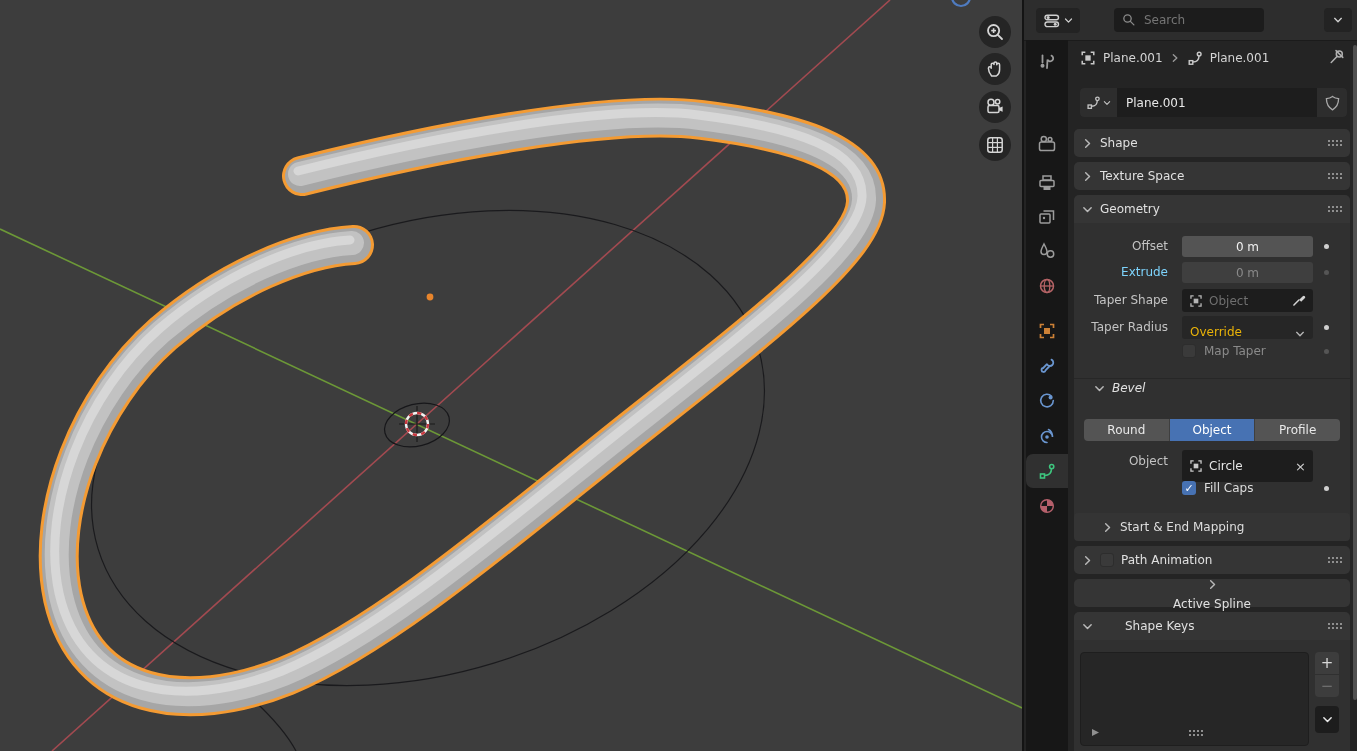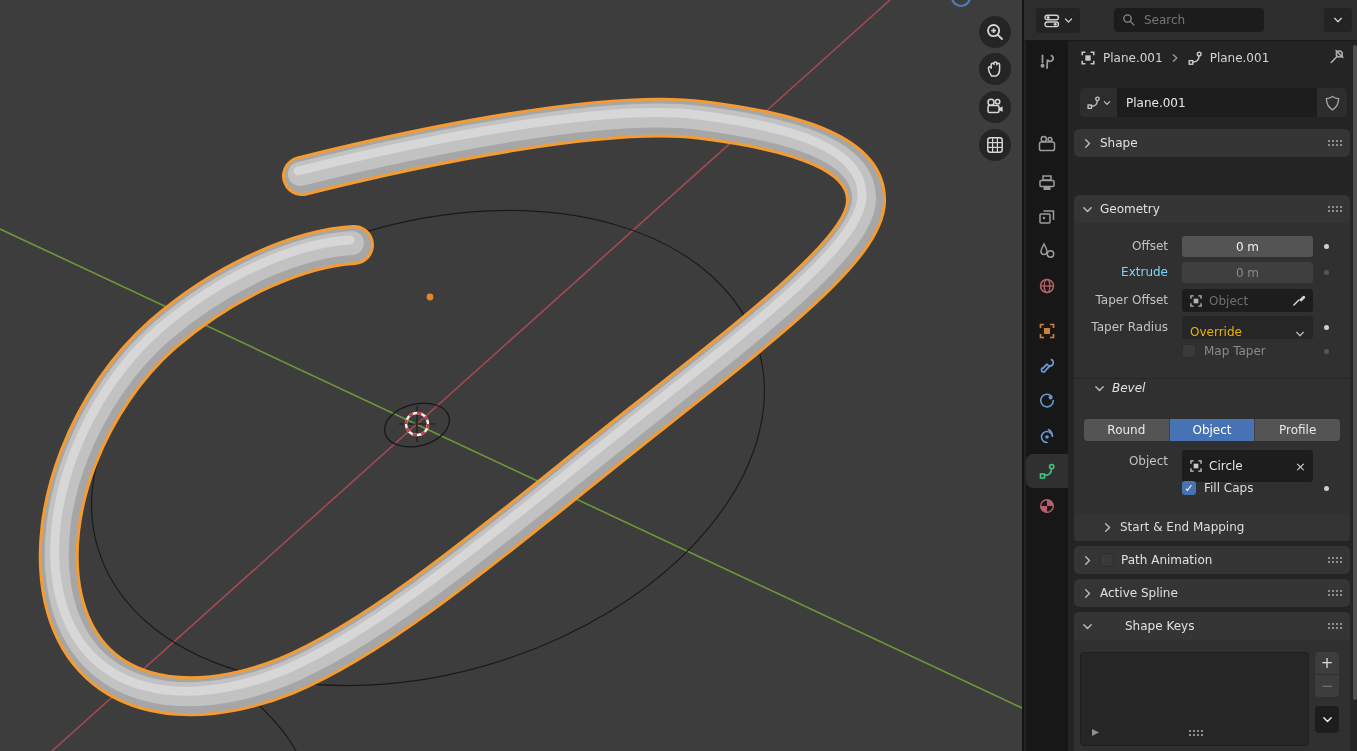--- a/index.html
+++ b/index.html
@@ -313,20 +313,29 @@
     <div class="phead" style="top:129px;">
       <span class="chev">
           <svg width="11" height="11" viewBox="0 0 12 12">
             <use href="#s-chev-r"></use>
           </svg>
         </span>
       <span>Shape</span>
       <span class="grip"></span>
     </div>
 
+    <div class="phead" style="top:162px;">
+      <span class="chev">
+          <svg width="11" height="11" viewBox="0 0 12 12">
+            <use href="#s-chev-r"></use>
+          </svg>
+        </span>
+      <span>Texture Space</span>
+      <span class="grip"></span>
+    </div>
 
     <div class="phead open" style="top:195px;">
       <span class="chev">
           <svg width="11" height="11" viewBox="0 0 12 12">
             <use href="#s-chev-d"></use>
           </svg>
         </span>
       <span>Geometry</span>
       <span class="grip"></span>
     </div>
@@ -337,21 +346,21 @@
           <span>0 m</span>
         </div>
       <span class="adot" style="top:21px;"></span>
 
       <span class="plabel dim" style="top:42px;">Extrude</span>
       <div class="slider dim" style="top:39px;height:21px;">
           <span>0 m</span>
         </div>
       <span class="adot dim" style="top:47px;"></span>
 
-      <span class="plabel" style="top:70px;">Taper Offset</span>
+      <span class="plabel" style="top:70px;">Taper Shape</span>
       <div class="idfield" style="top:66px;height:23px;">
         <svg width="14" height="14" viewBox="0 0 18 18" style="color:#b5b5b5">
             <use href="#s-object"></use>
           </svg>
         <span style="color:#6f6f6f;">Object</span>
         <svg class="xclear" width="15" height="15" viewBox="0 0 18 18">
           <line x1="3.5" y1="14.5" x2="9.5" y2="8.5" stroke="#d5d5d5" stroke-width="1.8" stroke-linecap="round"></line>
           <path d="M9.8 8.2 l4.3-4.3 a1.7 1.7 0 1 1 2.4 2.4 L12.2 10.6 z" fill="#d5d5d5"></path>
         </svg>
       </div>
@@ -416,21 +425,21 @@
       <span class="chev">
           <svg width="11" height="11" viewBox="0 0 12 12">
             <use href="#s-chev-r"></use>
           </svg>
         </span>
       <span class="cb unchecked"></span>
       <span>Path Animation</span>
       <span class="grip"></span>
     </div>
 
-    <div class="phead" style="top:579px;">
+    <div class="phead" style="top:579px;flex-direction:column;">
       <span class="chev">
           <svg width="11" height="11" viewBox="0 0 12 12">
             <use href="#s-chev-r"></use>
           </svg>
         </span>
       <span>Active Spline</span>
       <span class="grip"></span>
     </div>
 
     <div class="phead open" style="top:612px;gap:32px;">

